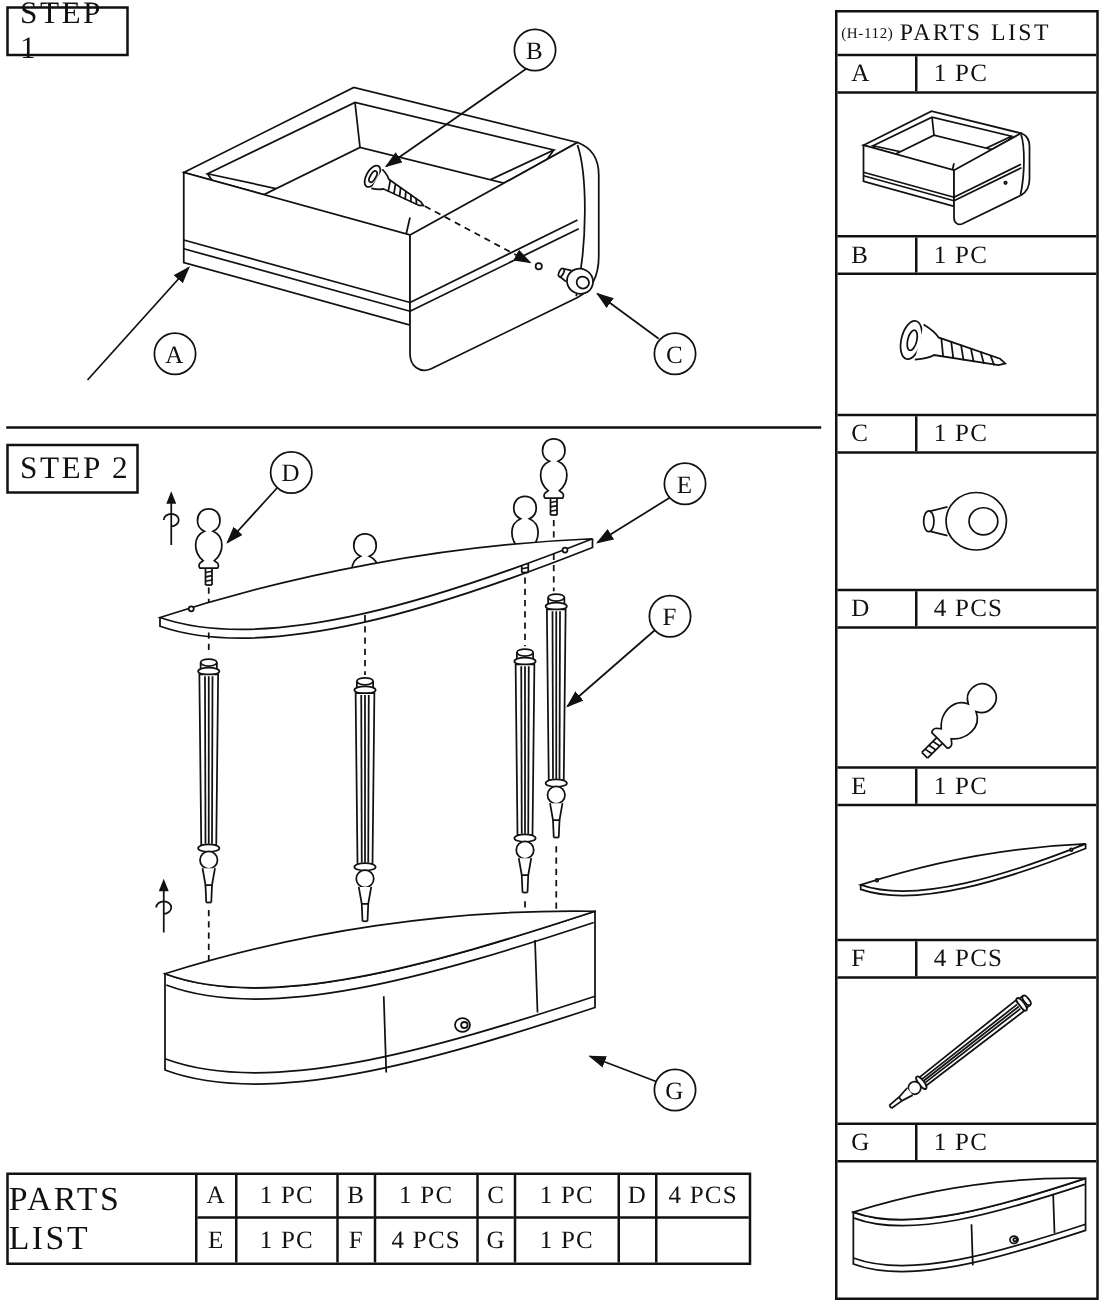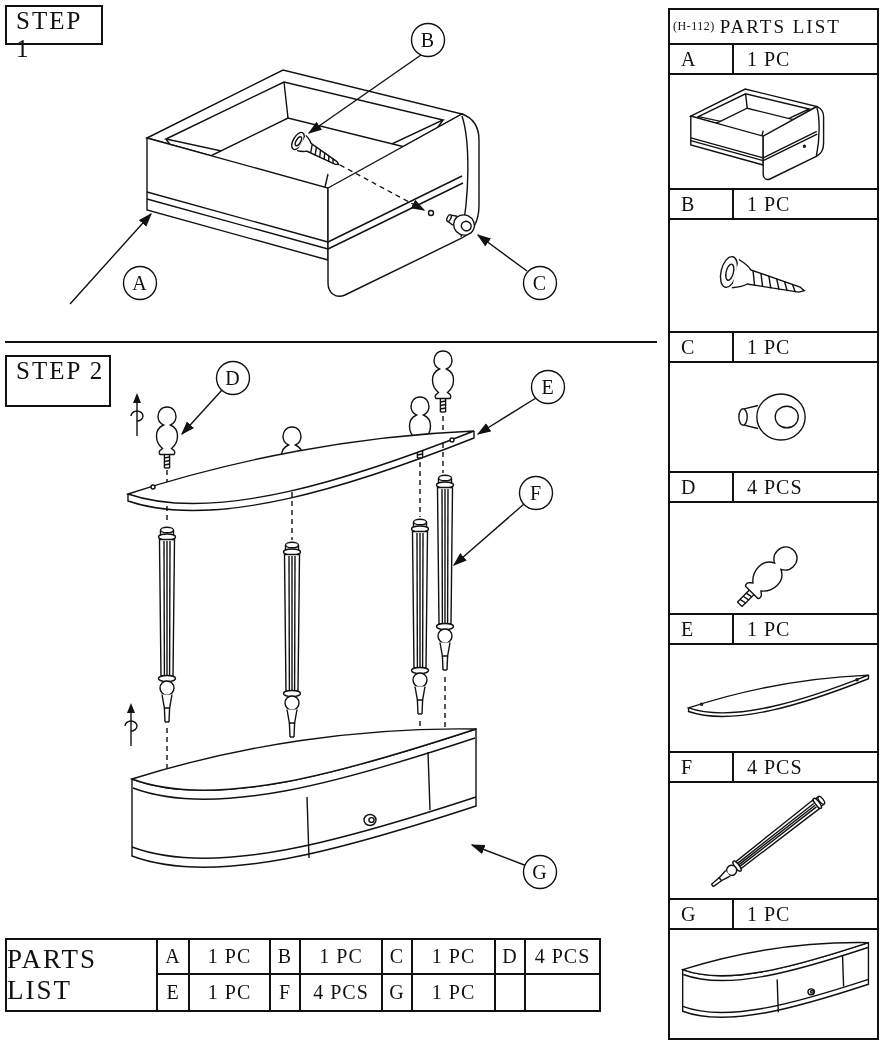--- a/index.html
+++ b/index.html
@@ -1,23 +1,23 @@
 <!DOCTYPE html>
 <html><head>
 <meta charset="utf-8">
 <style>
   * { box-sizing: border-box; }
   html,body { margin:0; padding:0; background:#fff; }
   .page { position:relative; width:881px; height:1047px; background:#fff;
           font-family:"Liberation Serif", serif; color:#111; overflow:hidden; }
 
-  .step-box { position:absolute; border:2px solid #111; display:flex; 
+  .step-box { position:absolute; border:2px solid #111; display:flex; align-items:center;
               padding-left:9px; font-size:25px; letter-spacing:2px; background:#fff; z-index:5; }
   #step1-box { left:5px; top:5px;  width:98px;  height:40px; }
-  #step2-box { left:5px; top:355px; width:106px; height:52px; }
+  #step2-box { left:5px; top:355px; width:106px; height:40px; }
 
   .divider { position:absolute; left:5px; top:341px; width:652px; height:0;
              border-top:2px solid #111; z-index:4; }
 
   .diagram { position:absolute; left:0; }
   #step1-svg { top:0; }
   #step2-svg { top:341px; }
 
   svg text { font-family:"Liberation Serif", serif; font-size:20px; fill:#111;
              stroke:none; letter-spacing:1px; }

